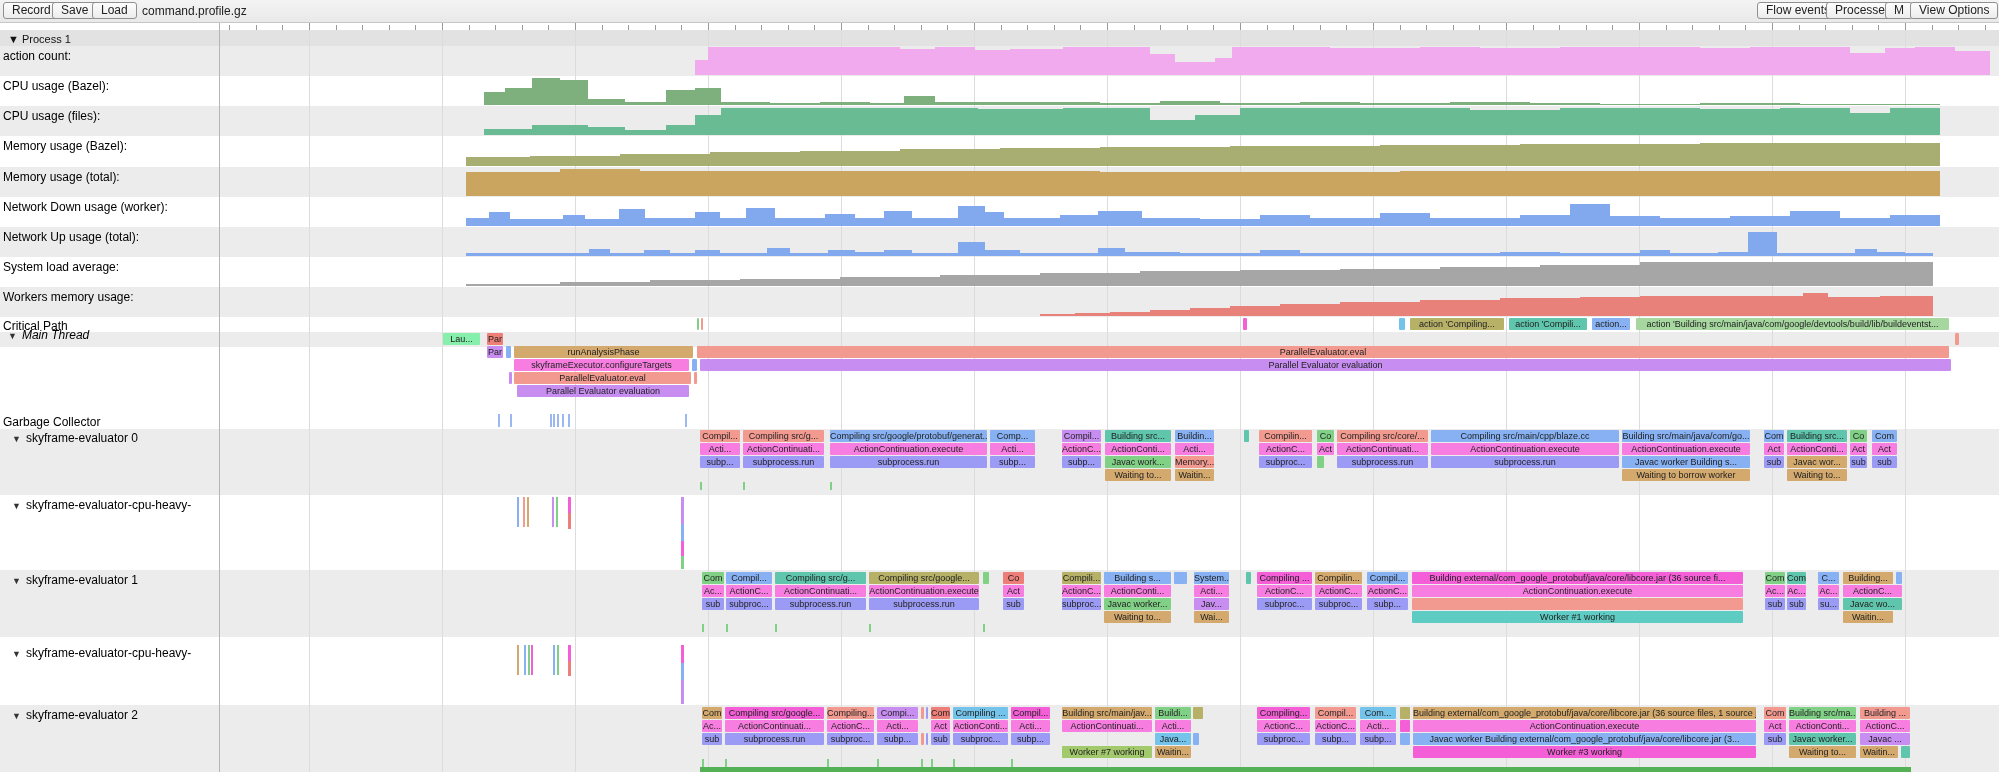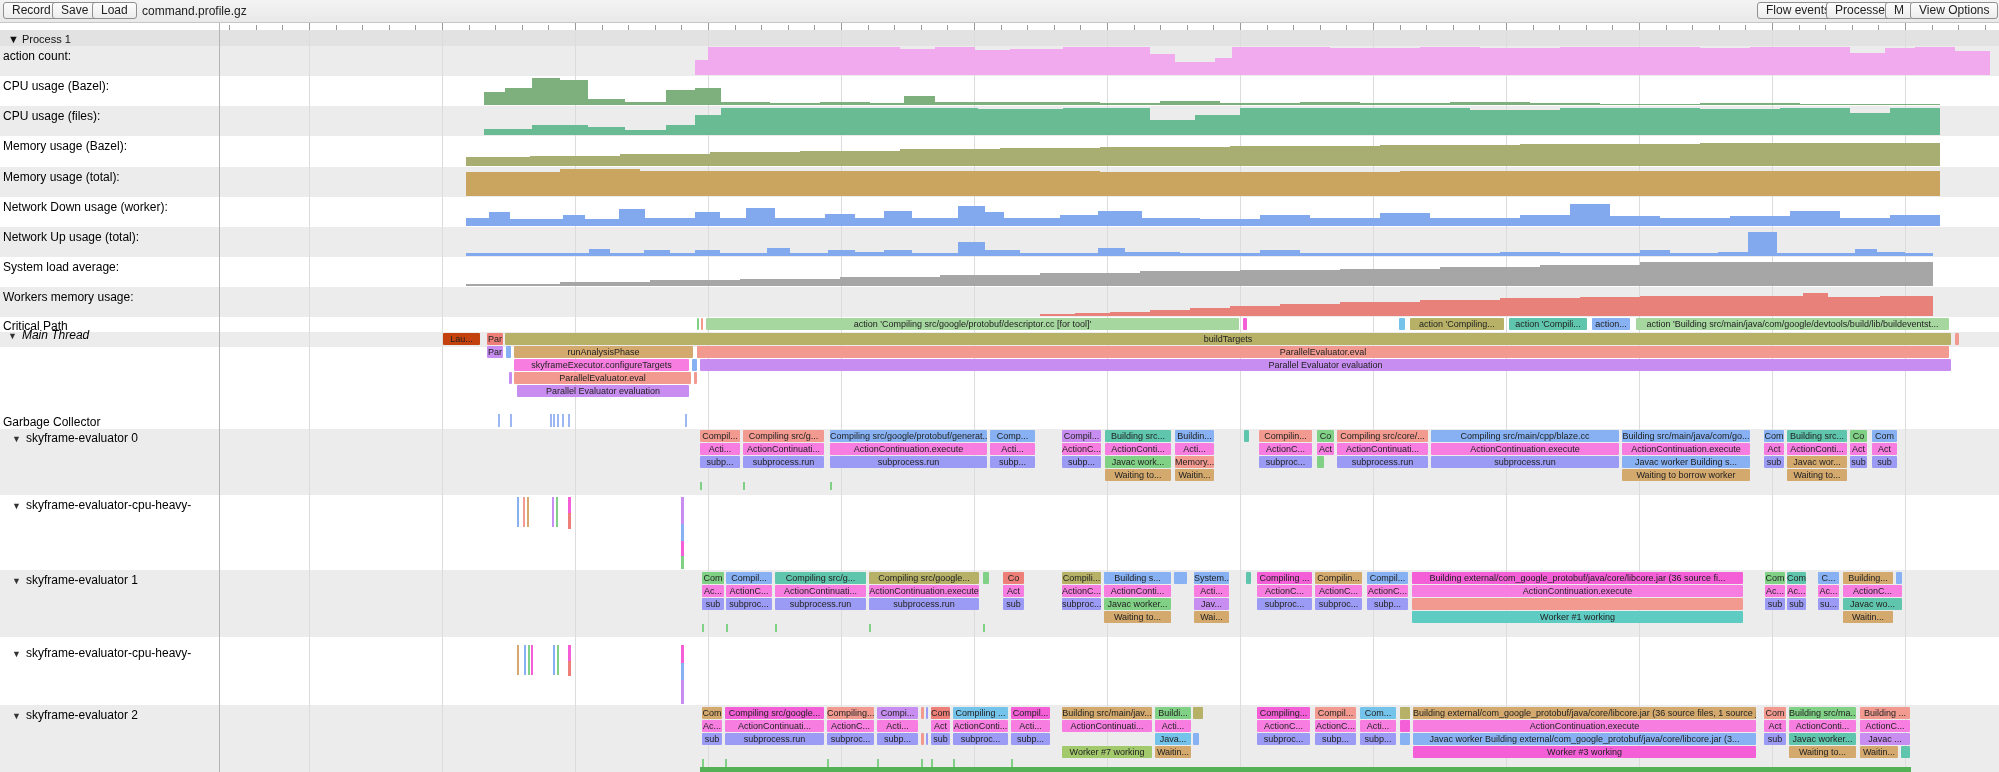--- a/index.html
+++ b/index.html
@@ -329,31 +329,29 @@
       <div class="seg" style="left: 1420px; width: 80px; top: 300px; height: 16px; background: rgb(232, 129, 122);"></div>
       <div class="seg" style="left: 1500px; width: 80px; top: 298px; height: 18px; background: rgb(232, 129, 122);"></div>
       <div class="seg" style="left: 1580px; width: 60px; top: 297px; height: 19px; background: rgb(232, 129, 122);"></div>
       <div class="seg" style="left: 1640px; width: 163px; top: 296px; height: 20px; background: rgb(232, 129, 122);"></div>
       <div class="seg" style="left: 1803px; width: 25px; top: 293px; height: 23px; background: rgb(232, 129, 122);"></div>
       <div class="seg" style="left: 1828px; width: 52px; top: 297px; height: 19px; background: rgb(232, 129, 122);"></div>
       <div class="seg" style="left: 1880px; width: 53px; top: 296px; height: 20px; background: rgb(232, 129, 122);"></div>
       <div class="rowlabel" style="left: 3px; top: 319px;">Critical Path</div>
       <div class="ev" style="left: 697px; top: 318px; width: 2px; background: rgb(128, 209, 134);"></div>
       <div class="ev" style="left: 701px; top: 318px; width: 2px; background: rgb(242, 154, 144);"></div>
-      <div class="ev" style="left: 706px; top: 318px; width: 533px; background: rgb(166, 215, 159);">action 'Compiling src/google/protobuf/descriptor.cc [for tool]'</div>
       <div class="ev" style="left: 1243px; top: 318px; width: 4px; background: rgb(244, 94, 214);"></div>
       <div class="ev" style="left: 1399px; top: 318px; width: 6px; background: rgb(116, 195, 234);"></div>
       <div class="ev" style="left: 1410px; top: 318px; width: 94px; background: rgb(182, 177, 103);">action 'Compiling...</div>
       <div class="ev" style="left: 1509px; top: 318px; width: 78px; background: rgb(95, 198, 173);">action 'Compili...</div>
       <div class="ev" style="left: 1592px; top: 318px; width: 38px; background: rgb(135, 177, 243);">action...</div>
       <div class="ev" style="left: 1636px; top: 318px; width: 313px; background: rgb(166, 215, 159);">action 'Building src/main/java/com/google/devtools/build/lib/buildeventst...</div>
       <div class="rowlabel" style="left: 8px; top: 328px; font-style: italic;"><span class="tri">▼</span>Main Thread</div>
-      <div class="ev" style="left: 443px; top: 333px; width: 37px; background: #c2410c;">Lau...</div>
+      <div class="ev" style="left: 443px; top: 333px; width: 37px; background: #86efac;">Lau...</div>
       <div class="ev" style="left: 487px; top: 333px; width: 16px; background: rgb(238, 127, 120);">Par</div>
-      <div class="ev" style="left: 505px; top: 333px; width: 1446px; background: rgb(182, 177, 103);">buildTargets</div>
       <div class="ev" style="left: 1955px; top: 333px; width: 4px; background: rgb(242, 154, 144);"></div>
       <div class="ev" style="left: 487px; top: 346px; width: 16px; background: rgb(199, 141, 240);">Par</div>
       <div class="ev" style="left: 506px; top: 346px; width: 5px; background: rgb(135, 177, 243);"></div>
       <div class="ev" style="left: 514px; top: 346px; width: 179px; background: rgb(211, 169, 109);">runAnalysisPhase</div>
       <div class="ev" style="left: 697px; top: 346px; width: 1252px; background: rgb(242, 154, 144);">ParallelEvaluator.eval</div>
       <div class="ev" style="left: 514px; top: 359px; width: 175px; background: rgb(247, 126, 224);">skyframeExecutor.configureTargets</div>
       <div class="ev" style="left: 692px; top: 359px; width: 5px; background: rgb(135, 177, 243);"></div>
       <div class="ev" style="left: 700px; top: 359px; width: 1251px; background: rgb(199, 141, 240);">Parallel Evaluator evaluation</div>
       <div class="ev" style="left: 509px; top: 372px; width: 3px; background: rgb(199, 141, 240);"></div>
       <div class="ev" style="left: 514px; top: 372px; width: 177px; background: rgb(242, 154, 144);">ParallelEvaluator.eval</div>

